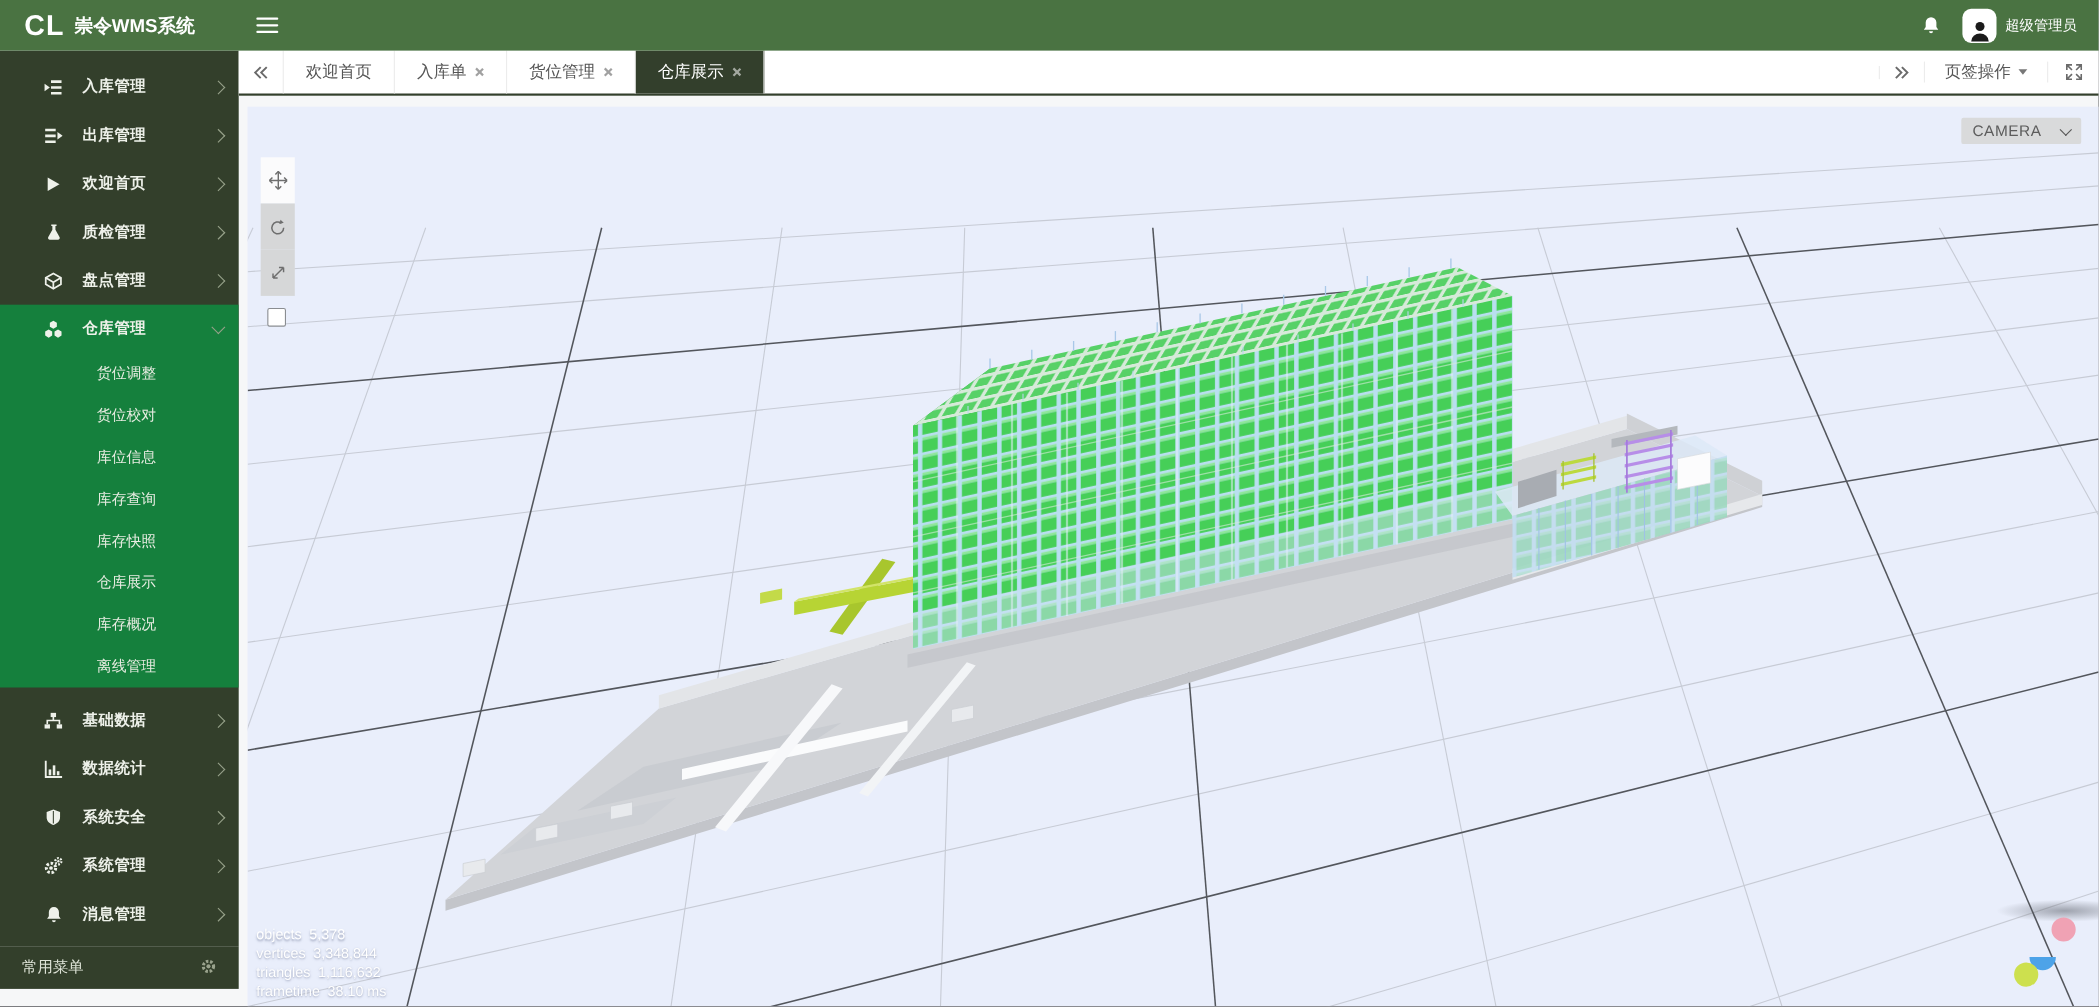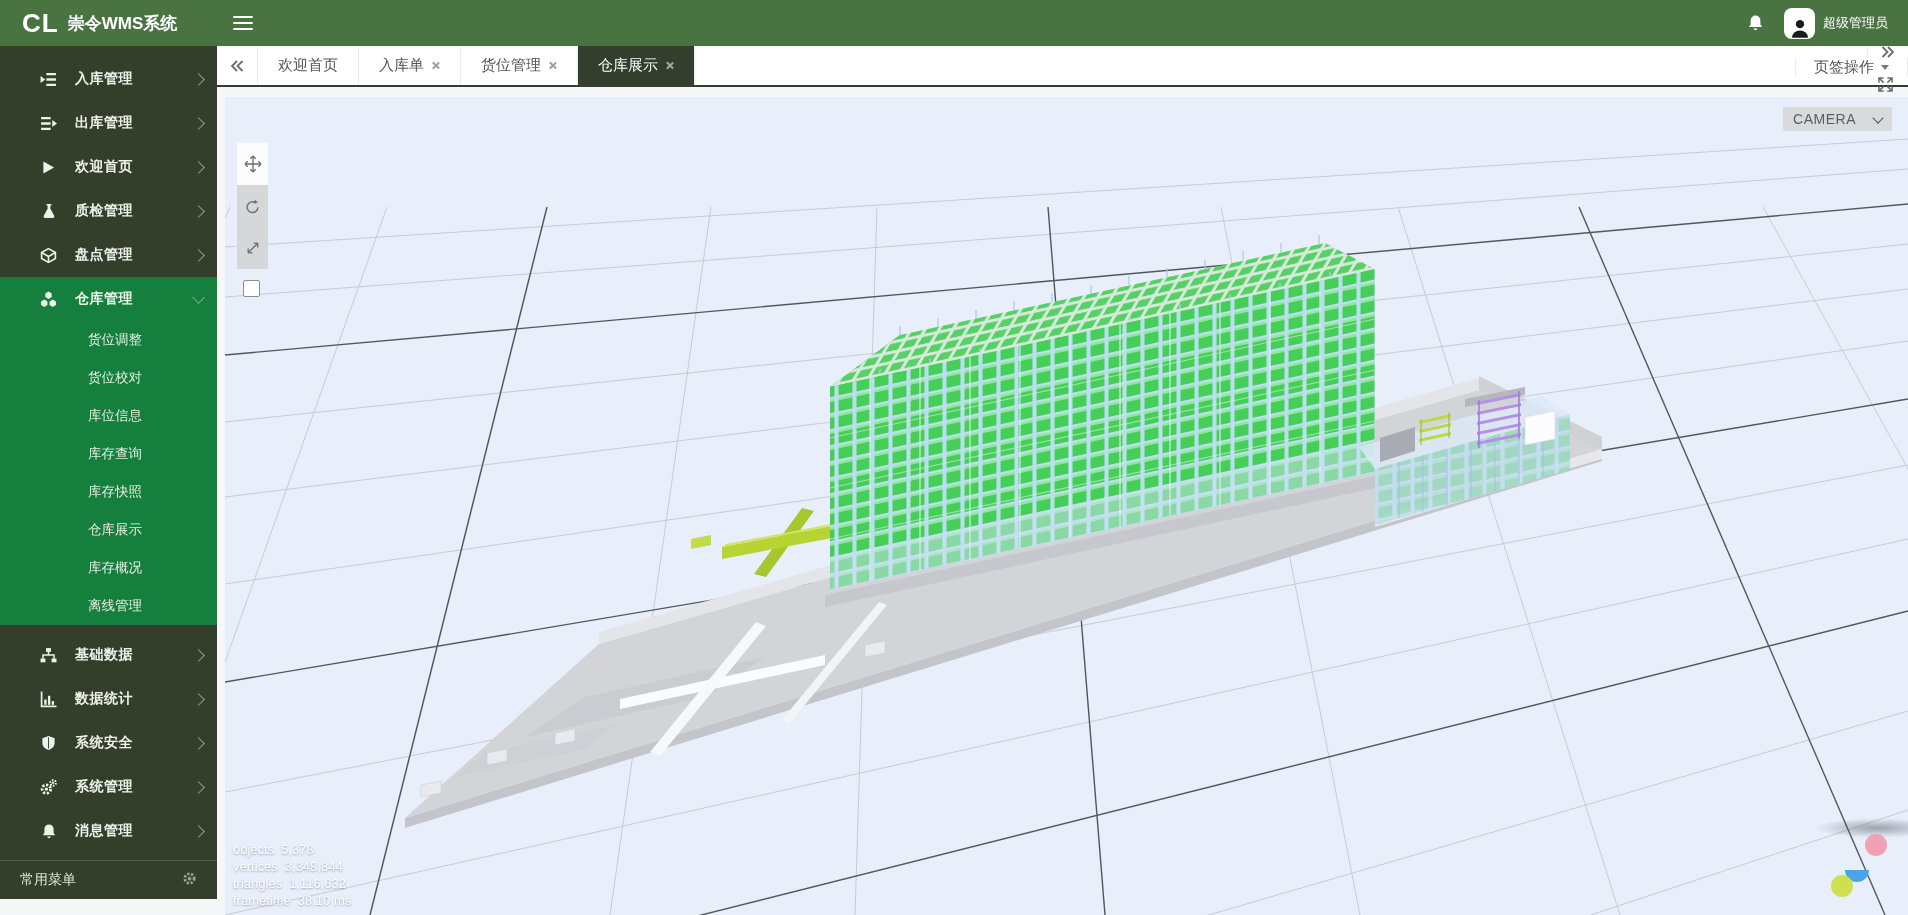--- a/index.html
+++ b/index.html
@@ -39,21 +39,21 @@
 
   
   .tabbar{position:absolute;left:217px;top:46px;right:0;height:39px;background:#fff;border-bottom:2px solid #333f2c;
           display:flex;align-items:stretch;z-index:25;font-size:15px;color:#555;}
   .tb-btn{width:40px;display:flex;align-items:center;justify-content:center;cursor:pointer;border-right:1px solid #ececec;}
   .tab{display:flex;align-items:center;padding:0 20px;border-right:1px solid #ececec;cursor:pointer;gap:7px;white-space:nowrap;}
   .tab.active{background:#333f2c;color:#fff;}
   .tab .x{width:9px;height:9px;position:relative;opacity:.55;}
   .tab .x::before,.tab .x::after{content:"";position:absolute;left:4px;top:0;width:1.6px;height:9px;background:currentColor;}
   .tab .x::before{transform:rotate(45deg);}  .tab .x::after{transform:rotate(-45deg);}
-  .tb-right{margin-left:auto;display:flex;align-items:flex-end;flex-direction:column;}
+  .tb-right{margin-left:auto;display:flex;align-items:center;}
   .tb-drop{display:flex;align-items:center;gap:7px;padding:0 18px;cursor:pointer;border-left:1px solid #ececec;border-right:1px solid #ececec;}
   .caret{width:0;height:0;border-left:4px solid transparent;border-right:4px solid transparent;border-top:5px solid #777;}
   .tb-full{width:46px;display:flex;align-items:center;justify-content:center;cursor:pointer;}
 
   
   .canvas{position:absolute;left:225px;top:97px;right:0;bottom:0;background:#e9eefb;overflow:hidden;}
   .scene{position:absolute;inset:0;width:100%;height:100%;}
   .camera-select{position:absolute;top:10px;right:16px;background:#d9dadb;color:#5c5c5c;font-size:14px;
                  padding:4px 10px;border-radius:2px;display:flex;align-items:center;gap:18px;cursor:pointer;letter-spacing:.5px;}
   .chev-down{width:7px;height:7px;border-right:1.8px solid #555;border-bottom:1.8px solid #555;transform:rotate(45deg);margin-top:-3px;}

